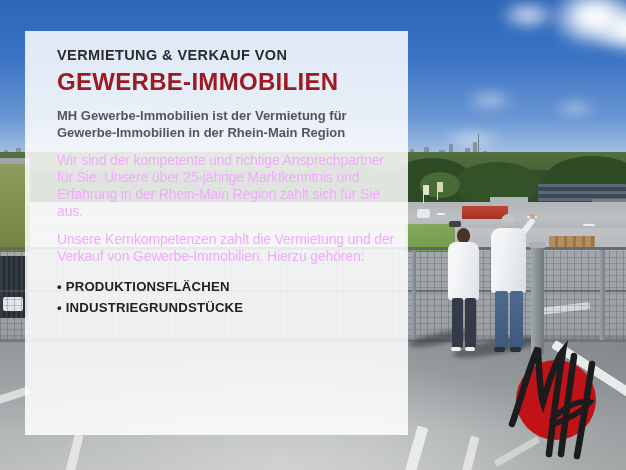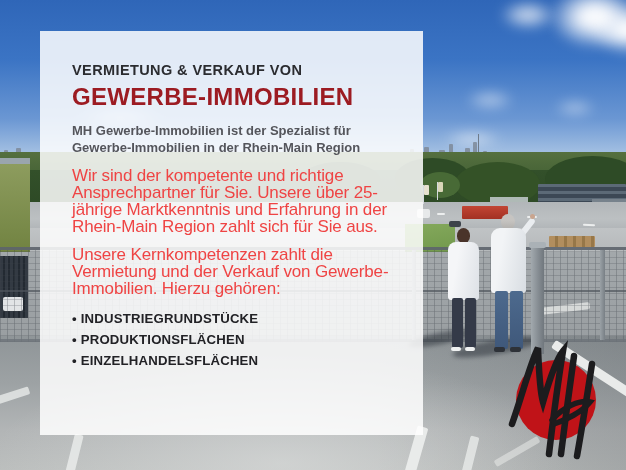--- a/index.html
+++ b/index.html
@@ -105,27 +105,26 @@
   .m-jeans2{left:24px;}
   .m-shoe{position:absolute;top:133px;width:11px;height:5px;background:#2e3238;border-radius:2px;}
 
   
   .logo{left:502px;top:338px;width:112px;height:124px;}
 
   
   .panel{
     left:25px;top:31px;width:383px;height:404px;box-sizing:border-box;
     background:rgba(255,255,255,.85);
-    padding:31px 12px 0 32px;
-    margin-left:15px;
+    padding:16px 12px 0 32px;
   }
   .kicker{font-size:14.5px;font-weight:bold;letter-spacing:.4px;color:#2b2c30;}
   .title{margin:5px 0 0 0;font-size:24px;font-weight:bold;letter-spacing:.3px;color:#9c1b22;}
   .subtitle{margin:11px 0 0 0;font-size:13px;font-weight:bold;color:#54555b;line-height:17px;width:300px;}
-  .para{margin:11px 0 0 0;font-size:17px;color:#ef4444;line-height:17px;letter-spacing:-0.15px;width:341px;}
+  .para{margin:11px 0 0 0;font-size:14px;color:#f0abfc;line-height:17px;letter-spacing:-0.15px;width:341px;}
   .bullets{margin:11px 0 0 0;padding:0;list-style:none;}
   .bullets li{font-size:13.2px;font-weight:bold;color:#222226;line-height:21px;letter-spacing:.2px;}
   .bullets li::before{content:"\2022\00a0 ";color:#222226;}
   .webrow{margin:13px 0 0 2px;display:flex;align-items:center;gap:12px;}
   .weblink{font-size:17px;font-weight:bold;color:#b5121e;text-decoration:underline;text-underline-offset:3px;letter-spacing:.2px;cursor:pointer;}
 </style>
 </head>
 <body>
 
 <div class="canvas">
@@ -246,23 +245,22 @@
           <path stroke-width="6.5" d="M90,26 C86,52 80,90 75,118"></path>
           <path stroke-width="5.5" d="M50,82 C62,68 78,62 88,64 C80,74 64,82 52,86"></path>
         </g>
       </svg>
     </div>
   </div>
 
   <div class="abs panel">
     <div class="kicker">VERMIETUNG &amp; VERKAUF VON</div>
     <h1 class="title">GEWERBE-IMMOBILIEN</h1>
-    <p class="subtitle">MH Gewerbe-Immobilien ist der Spezialist für Gewerbe-Immobilien in der Rhein-Main Region</p>
+    <p class="subtitle">MH Gewerbe-Immobilien ist der Vermietung für Gewerbe-Immobilien in der Rhein-Main Region</p>
     <p class="para">Wir sind der kompetente und richtige Ansprechpartner für Sie. Unsere über 25-jährige Marktkenntnis und Erfahrung in der Rhein-Main Region zahlt sich für Sie aus.</p>
     <p class="para">Unsere Kernkompetenzen zahlt die Vermietung und der Verkauf von Gewerbe-Immobilien. Hierzu gehören:</p>
     <ul class="bullets">
+      <li>PRODUKTIONSFLÄCHEN</li>
       <li>INDUSTRIEGRUNDSTÜCKE</li>
-      <li>PRODUKTIONSFLÄCHEN</li>
-      <li>EINZELHANDELSFLÄCHEN</li>
     </ul>
   </div>
 
 </div>
 
 </body></html>

